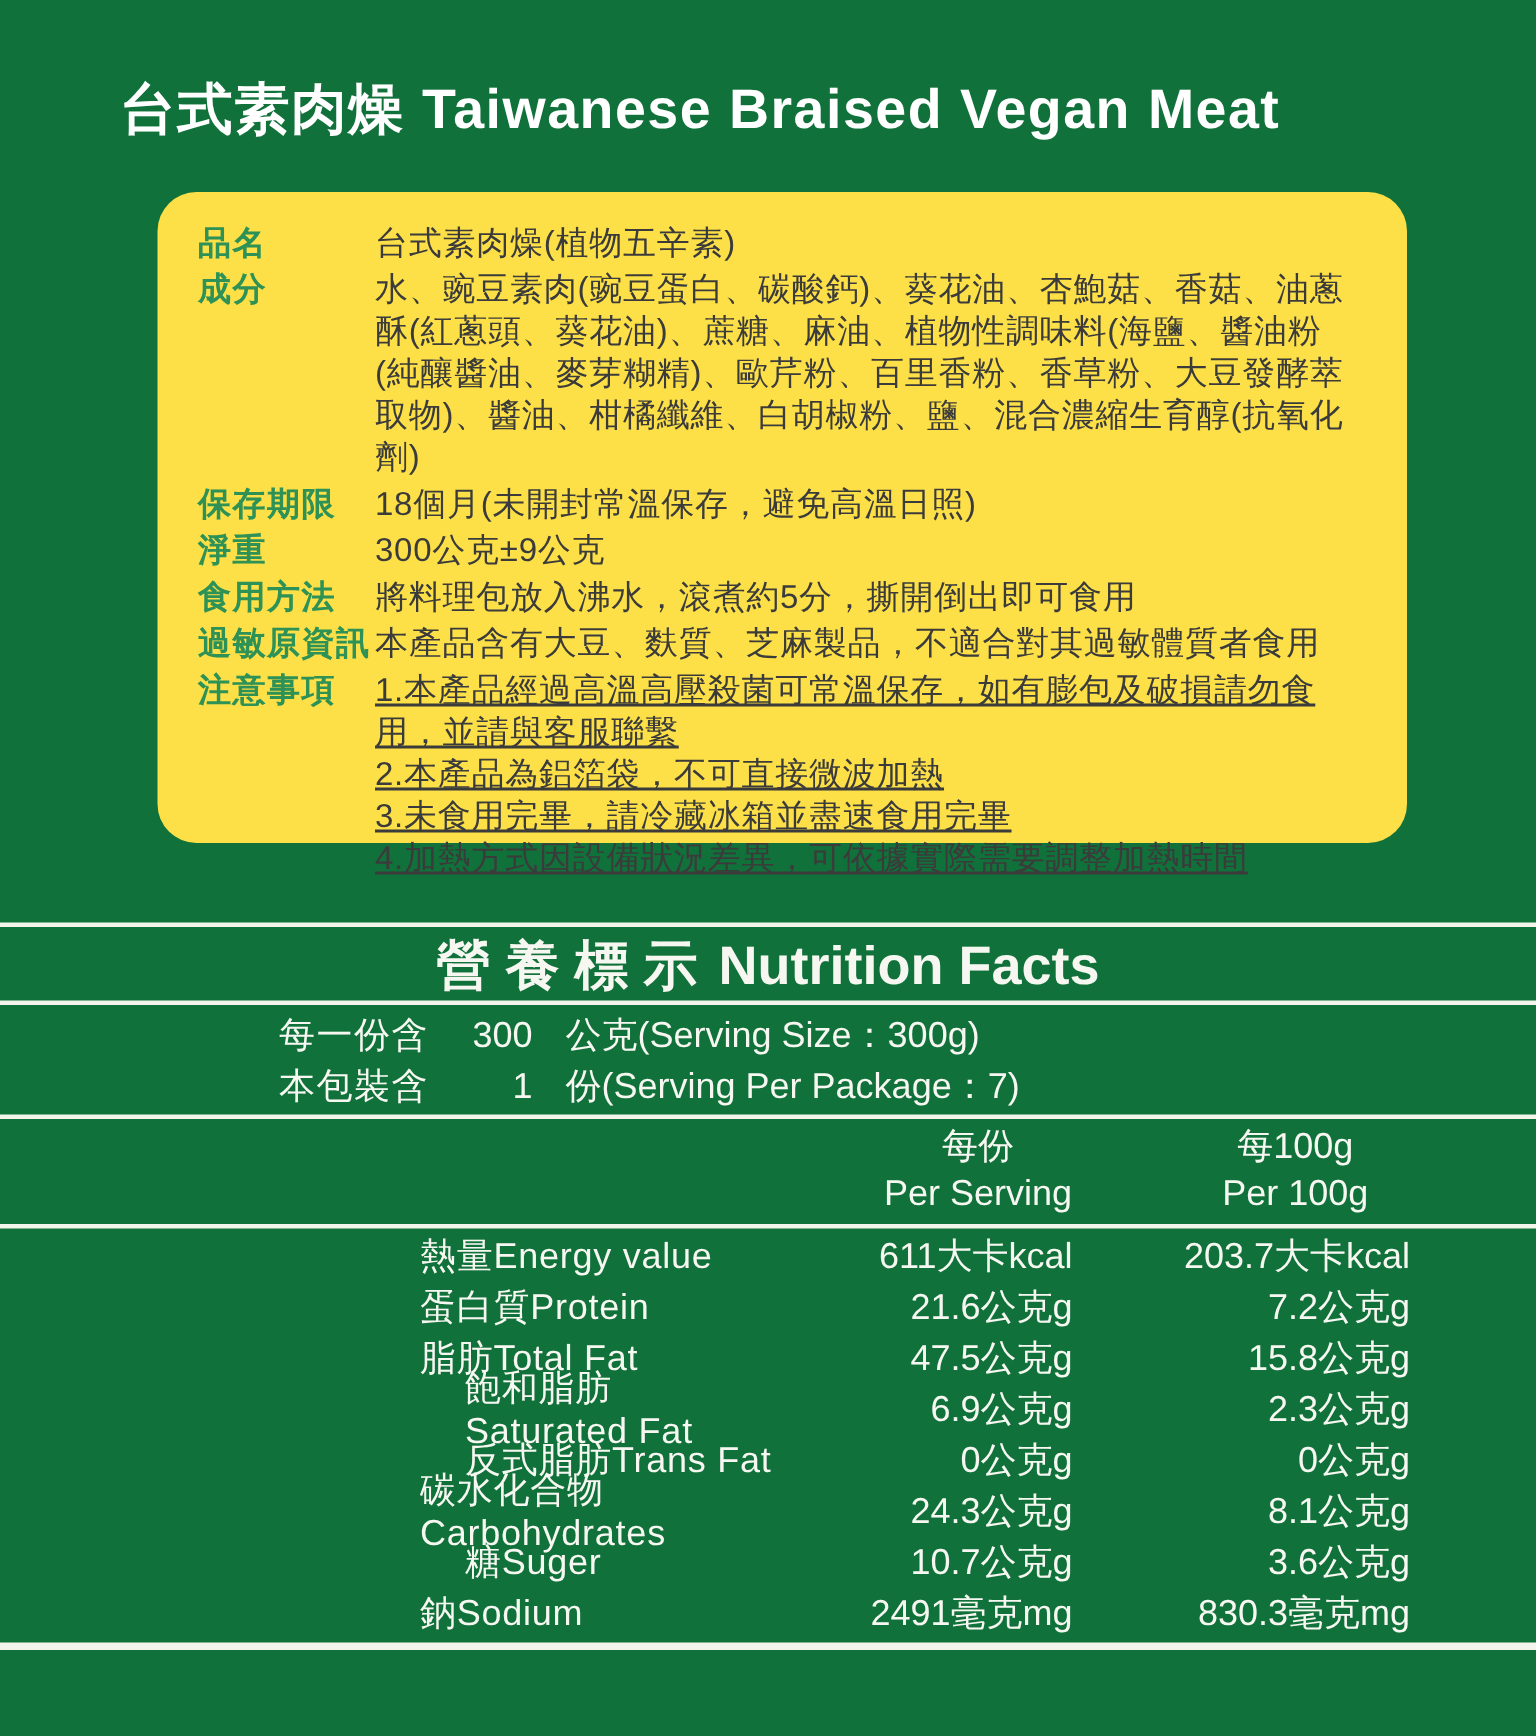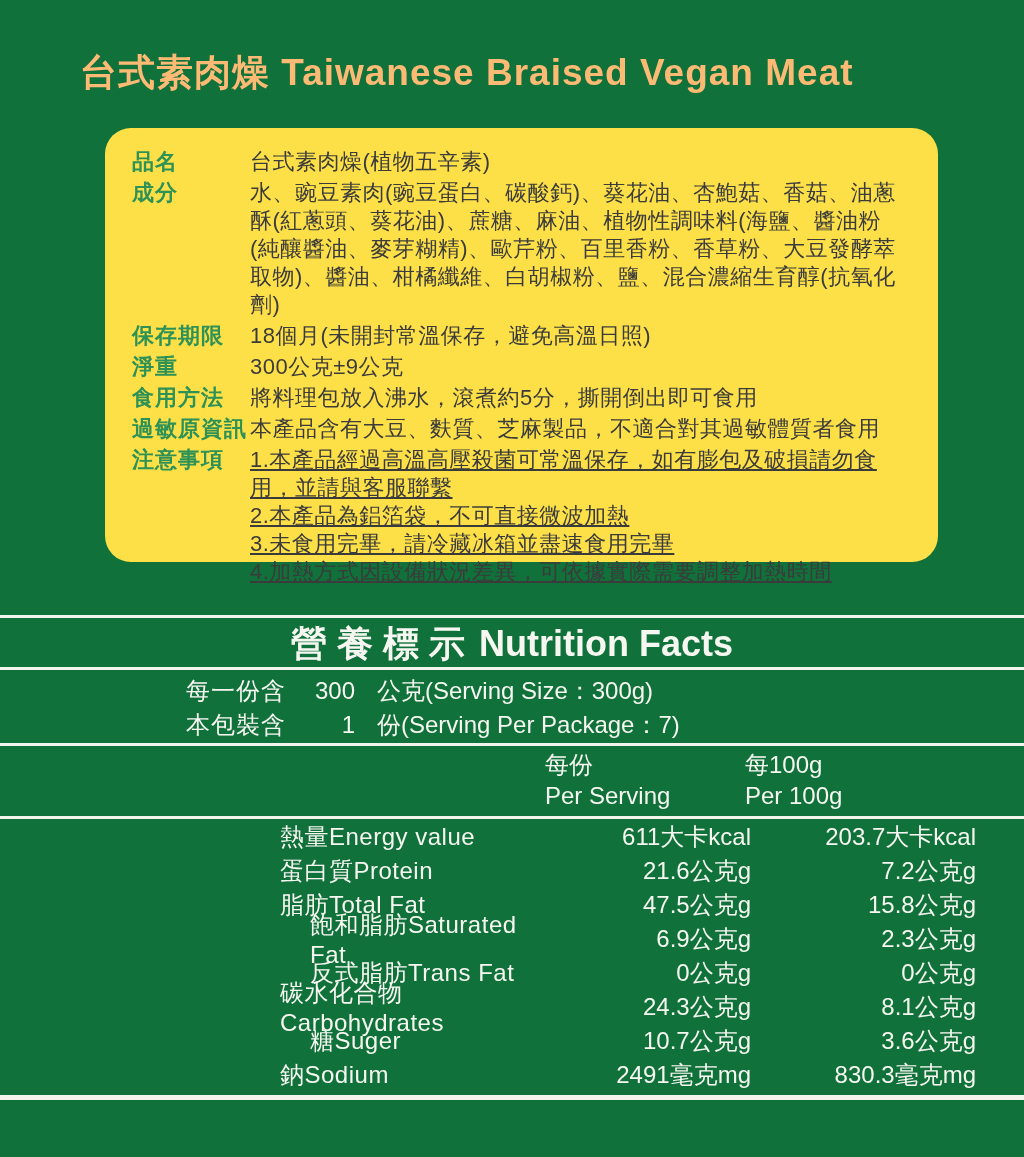--- a/index.html
+++ b/index.html
@@ -7,21 +7,21 @@
     width:1024px;height:1157px;
     background:#10713A;
     font-family:"Liberation Sans","DejaVu Sans",sans-serif;
     position:relative;overflow:hidden;
   }
   .page{position:absolute;inset:0;}
 
   
   .page-title{
     position:absolute;left:80px;top:48px;
-    font-size:37px;font-weight:bold;color:#fdba74;
+    font-size:37px;font-weight:bold;color:#ffffff;
     letter-spacing:1px;white-space:nowrap;margin:0;
   }
 
   
   .card{
     position:absolute;left:105px;top:128px;width:833px;height:434px;
     background:#fde047;border-radius:26px;
     box-sizing:border-box;padding:20px 28px 0 27px;
     display:grid;grid-template-columns:118px 1fr;row-gap:3px;
     font-size:22px;line-height:28px;color:#3B3B3B;
@@ -48,32 +48,32 @@
   
   .serving{position:absolute;left:0;top:674px;width:1024px;color:#F6F7F1;font-size:24px;}
   .srow{display:flex;height:34px;line-height:34px;padding-left:186px;}
   .slabel{width:107px;letter-spacing:1px;}
   .snum{width:62px;text-align:right;}
   .sunit{margin-left:22px;text-align:center;}
 
   
   .nheader{
     position:absolute;left:0;top:749px;width:1024px;box-sizing:border-box;
-    display:flex;padding:0 54px 0 280px;
-    color:#F6F7F1;font-size:24px;line-height:31px;text-align:left;
+    display:flex;padding:0 42px 0 280px;
+    color:#F6F7F1;font-size:24px;line-height:31px;text-align:center;
   }
   .nheader .spacer{flex:1;}
   .nheader .h2{width:200px;box-sizing:border-box;padding-right:10px;}
   .nheader .h3{width:225px;box-sizing:border-box;padding-right:12px;}
 
   
   .ntable{position:absolute;left:0;top:820px;width:1024px;color:#F6F7F1;font-size:24px;}
   .nrow{
     display:flex;height:34px;align-items:center;
-    box-sizing:border-box;padding:0 48px 0 280px;
+    box-sizing:border-box;padding:0 84px 0 280px;
   }
   .c1{flex:1;text-align:left;letter-spacing:0.5px;}
   .c1.indent{padding-left:30px;}
   .c2{width:200px;text-align:right;}
   .c3{width:225px;text-align:right;}
 </style>
 </head>
 <body>
 
 <div class="page">

